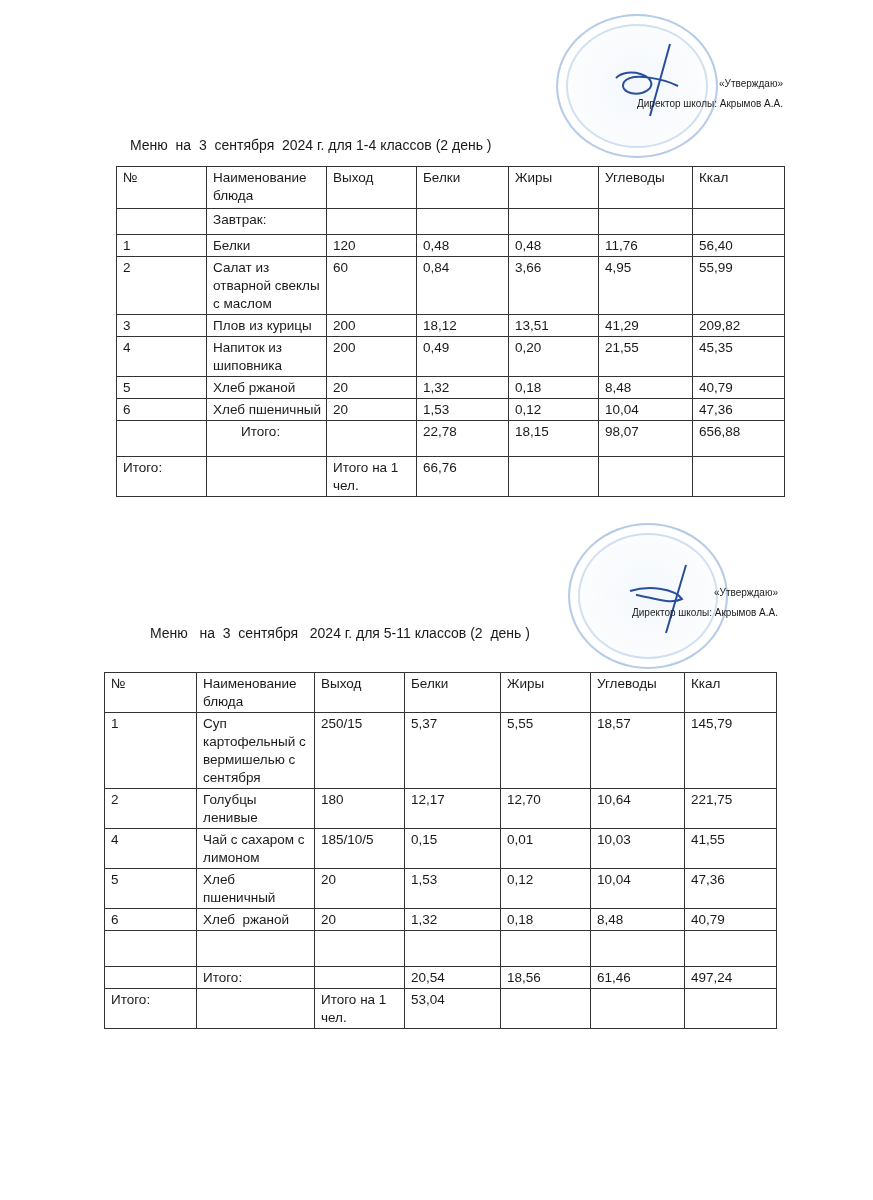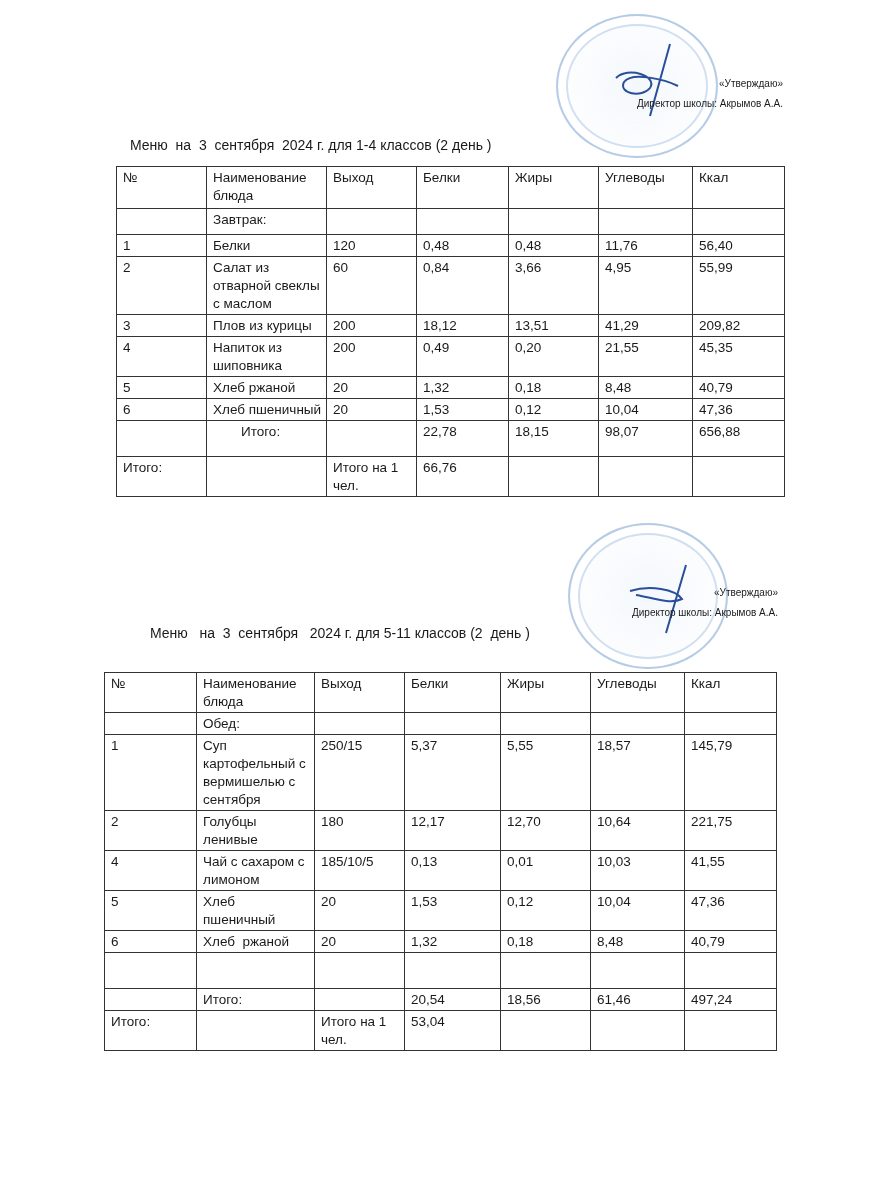--- a/index.html
+++ b/index.html
@@ -178,29 +178,20 @@
   <tbody>
       <tr style="height:40px;">
     <td>№</td>
     <td>Наименование блюда</td>
     <td>Выход</td>
     <td>Белки</td>
     <td>Жиры</td>
     <td>Углеводы</td>
     <td>Ккал</td>
   </tr>
-  <tr style="height:19px;">
-    <td></td>
-    <td>Обед:</td>
-    <td></td>
-        <td></td>
-        <td></td>
-        <td></td>
-        <td></td>
-  </tr>
   <tr>
     <td>1</td>
     <td>Суп картофельный с вермишелью с сентября</td>
     <td>250/15</td>
     <td>5,37</td>
     <td>5,55</td>
     <td>18,57</td>
     <td>145,79</td>
   </tr>
   <tr>
@@ -209,21 +200,21 @@
     <td>180</td>
     <td>12,17</td>
     <td>12,70</td>
     <td>10,64</td>
     <td>221,75</td>
   </tr>
   <tr>
     <td>4</td>
     <td>Чай с сахаром с лимоном</td>
     <td>185/10/5</td>
-    <td>0,13</td>
+    <td>0,15</td>
     <td>0,01</td>
     <td>10,03</td>
     <td>41,55</td>
   </tr>
   <tr>
     <td>5</td>
     <td>Хлеб пшеничный</td>
     <td>20</td>
     <td>1,53</td>
     <td>0,12</td>

